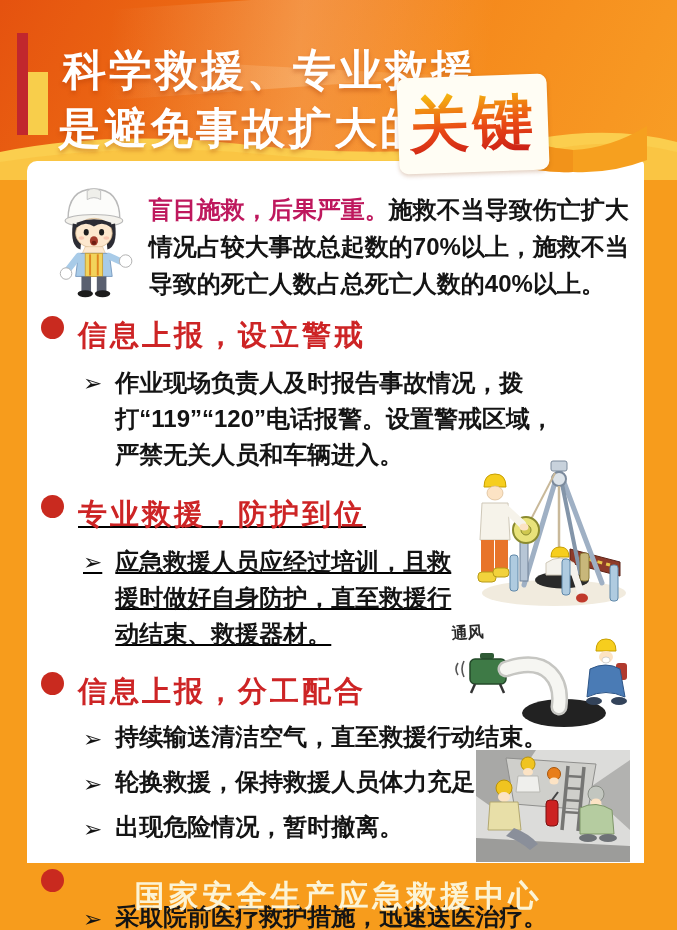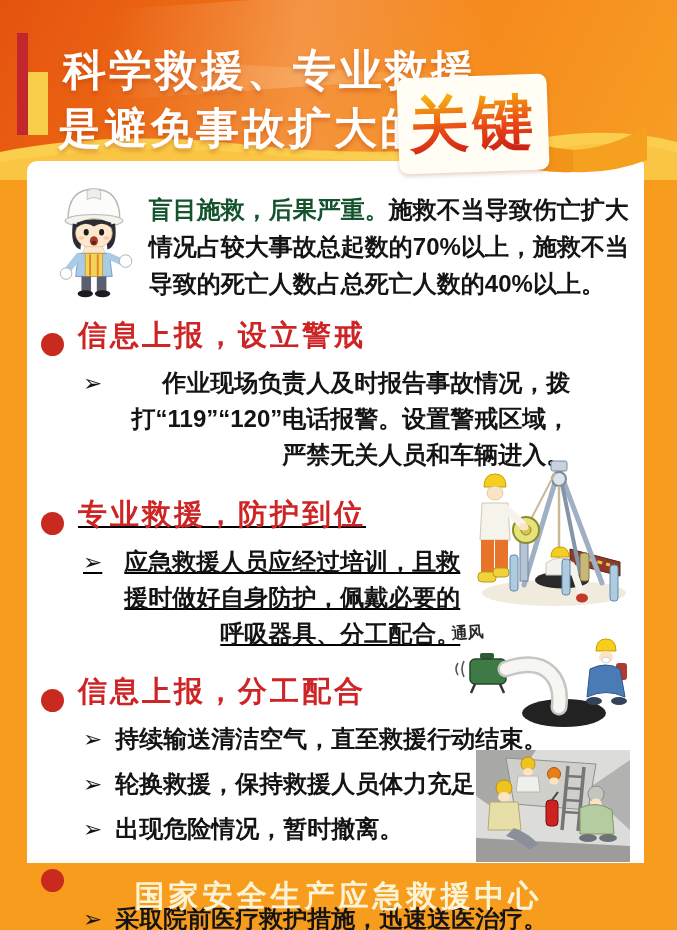--- a/index.html
+++ b/index.html
@@ -48,39 +48,39 @@
   
   .panel {
     position:absolute; left:27px; top:161px; width:617px; height:702px; z-index:3;
     background:#FFFFFF; border-radius:10px 4px 0 0;
   }
   .intro { display:flex; padding:14px 10px 0 16px; }
   .intro-text {
     margin-left:4px; width:505px; padding-top:16px;
     font-size:24px; line-height:37px; font-weight:bold; color:#141414;
   }
-  .intro-highlight { color:#14532d; }
+  .intro-highlight { color:#be185d; }
   .sections { padding-left:12px; }
   .section { position:relative; }
-  .sec-head { display:flex; align-items:flex-end; }
+  .sec-head { display:flex; align-items:flex-start; }
   .sec-bullet {
     width:23px; height:23px; border-radius:50%; background:#C92A1F;
     margin:0 14px 0 2px; flex:0 0 auto;
   }
   .sec-title {
     font-size:29px; font-weight:900; letter-spacing:3px; color:#CD2425;
   }
   .item { display:flex; margin:9px 0 0 44px; }
   .arrow {
     font-size:23px; color:#141414; margin-right:13px; line-height:36px; flex:0 0 auto;
   }
-  .item-text { font-size:24px; line-height:36px; font-weight:bold; color:#141414;text-align:right; }
+  .item-text { font-size:24px; line-height:36px; font-weight:bold; color:#141414; }
   .w455 { width:455px; }
   .w345 { width:345px; }
-  .nowrap { white-space:nowrap; }
+  .nowrap { white-space:nowrap;font-family:Liberation Mono, monospace; }
   .sec1 { margin-top:14px; }
   .sec2 { margin-top:22px;text-decoration:underline; }
   .sec3 { margin-top:20px; }
   .sec4 { margin-top:22px; }
   
   .illus { position:absolute; }
   .illus-tripod  { top:292px; right:14px; }
   .illus-vent    { top:456px; right:4px; }
   .illus-cleanup { top:589px; right:14px; }
   
@@ -164,21 +164,21 @@
         </div>
       </div>
 
       <div class="section sec2">
         <div class="sec-head">
           <span class="sec-bullet"></span>
           <span class="sec-title">专业救援，防护到位</span>
         </div>
         <div class="item">
           <span class="arrow">➢</span>
-          <span class="item-text w345">应急救援人员应经过培训，且救援时做好自身防护，佩戴必要的呼吸器具、分工配合。</span>
+          <span class="item-text w345">应急救援人员应经过培训，且救援时做好自身防护，直至救援行动结束、救援器材。</span>
         </div>
       </div>
 
       <div class="section sec3">
         <div class="sec-head">
           <span class="sec-bullet"></span>
           <span class="sec-title">信息上报，分工配合</span>
         </div>
         <div class="item">
           <span class="arrow">➢</span>

